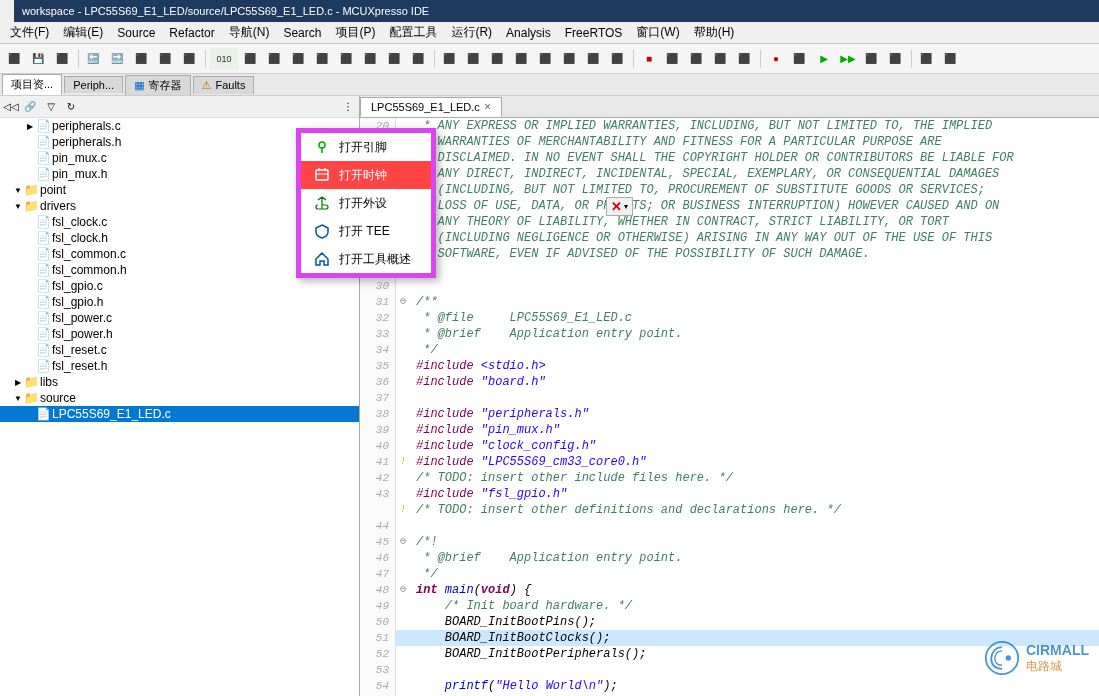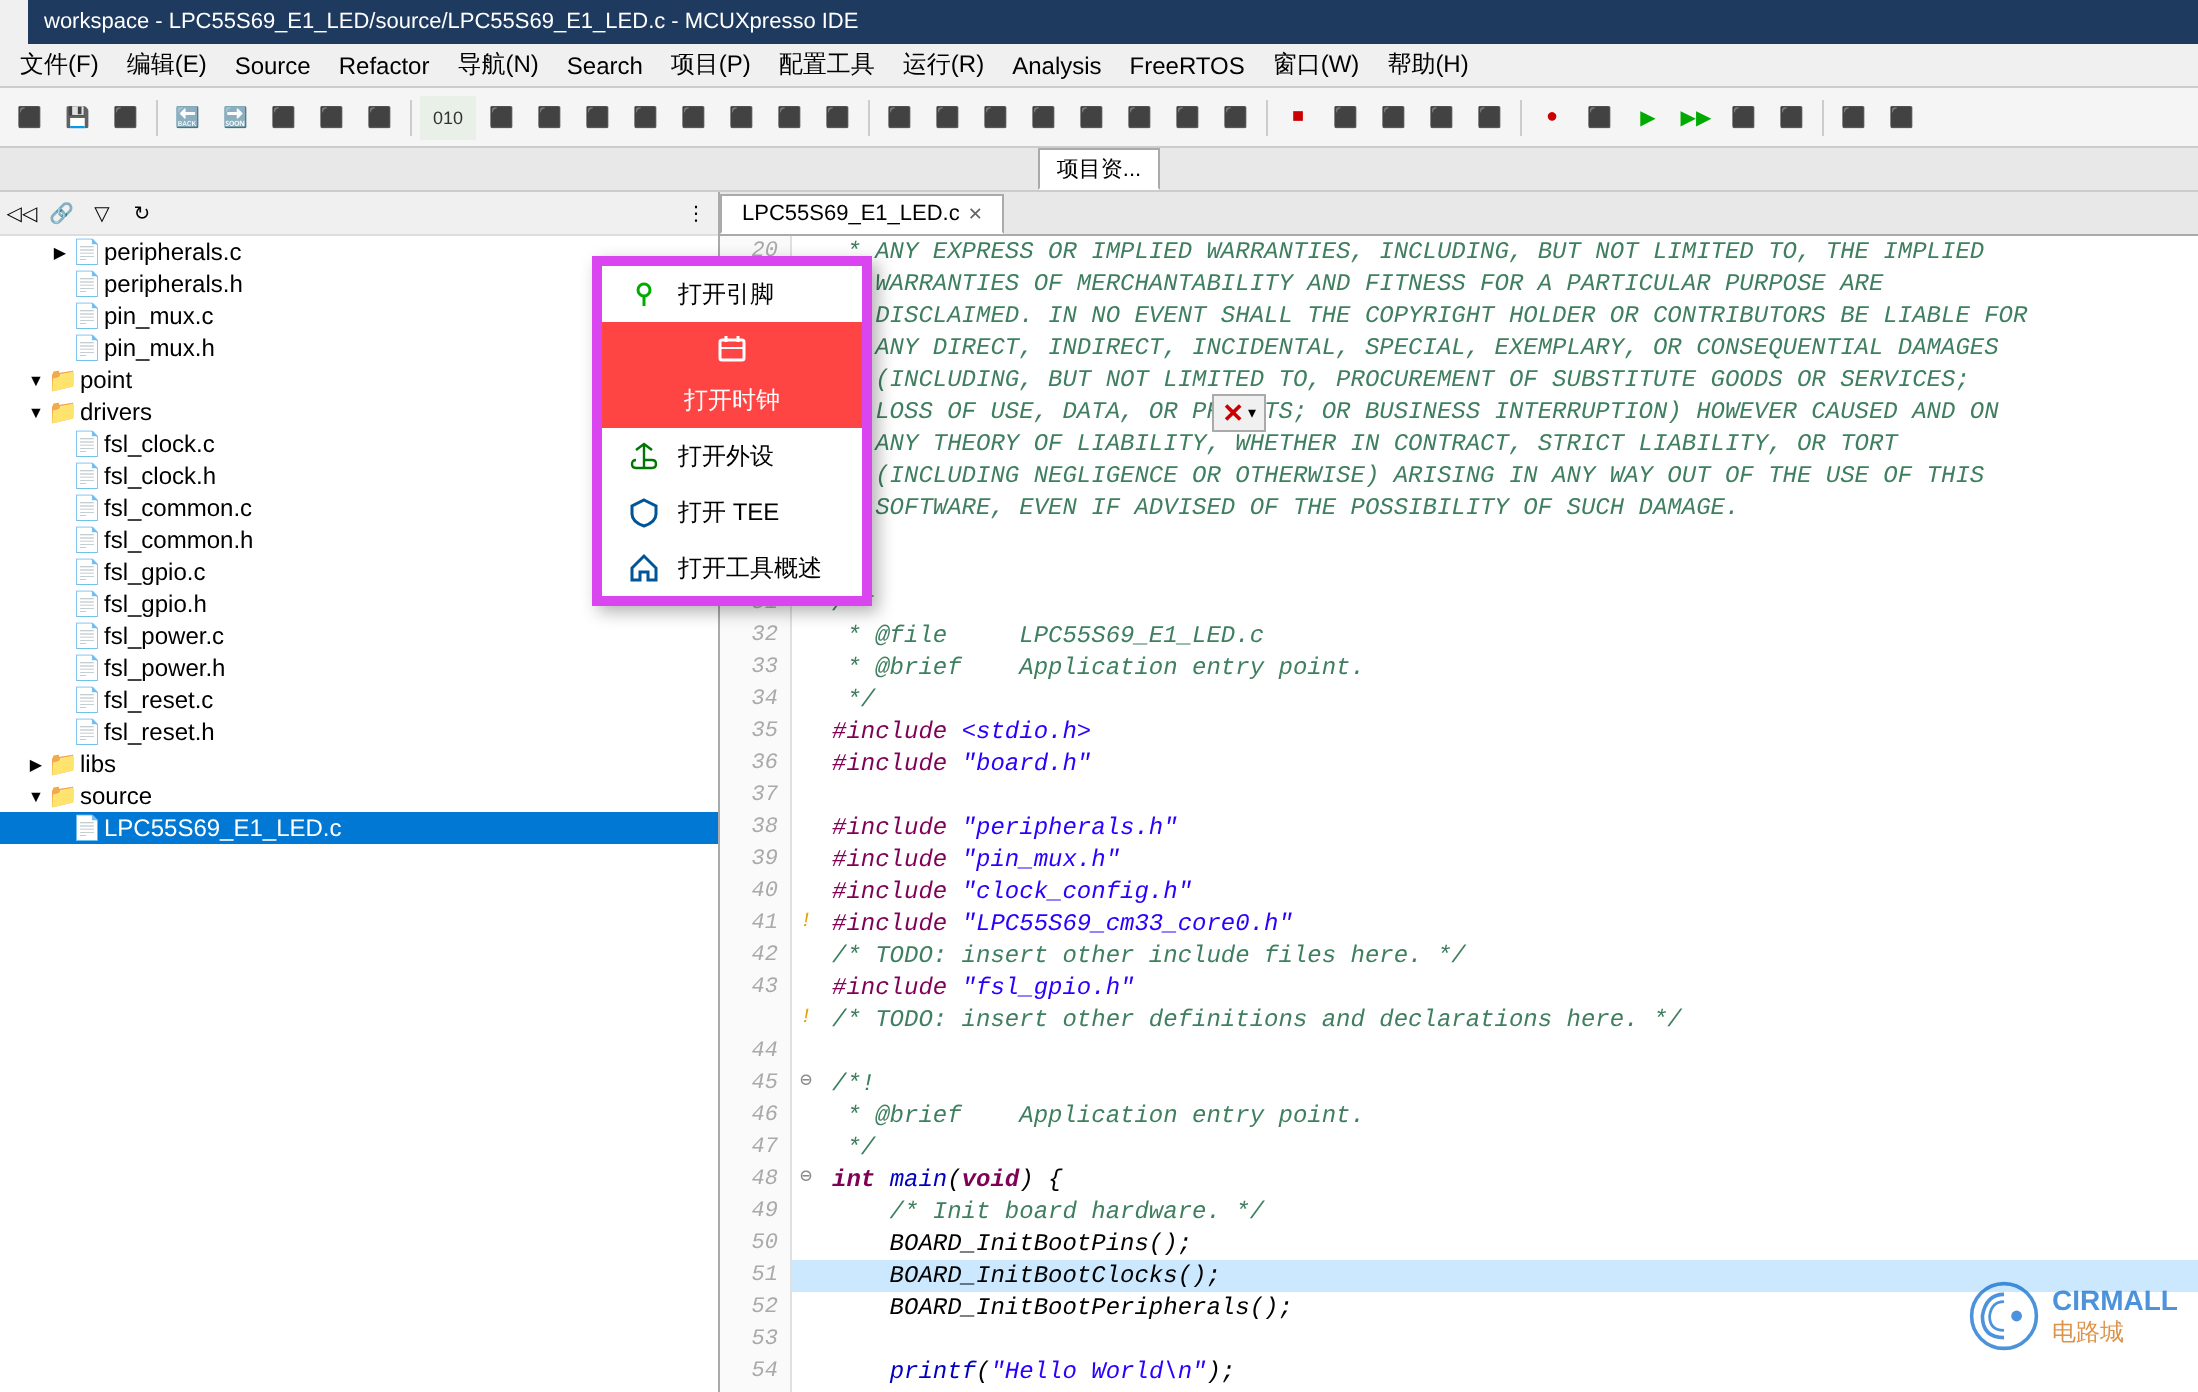--- a/index.html
+++ b/index.html
@@ -78,21 +78,20 @@
 
     
     #panel-tabs-bar {
       background: #e8e8e8;
       height: 22px;
       display: flex;
       align-items: center;
       border-bottom: 1px solid #ccc;
       padding: 0 2px;
       gap: 2px;
-      flex-direction: column;
     }
     .panel-tab {
       padding: 2px 8px;
       font-size: 11px;
       cursor: pointer;
       border: 1px solid #aaa;
       background: #d8d8d8;
       border-bottom: none;
       display: flex;
       align-items: center;
@@ -245,21 +244,21 @@
     }
     .dropdown-item {
       display: flex;
       align-items: center;
       gap: 8px;
       padding: 5px 12px;
       cursor: pointer;
       font-size: 12px;
       white-space: nowrap;
     }
-    .dropdown-item.highlighted { background: #ff4444; color: white; flex-direction: column; }
+    .dropdown-item.highlighted { background: #ff4444; color: white; }
     .dropdown-item.highlighted .di-icon { color: white; }
     .di-icon {
       width: 18px;
       height: 18px;
       display: flex;
       align-items: center;
       justify-content: center;
     }
     
     #dropdown-trigger {

